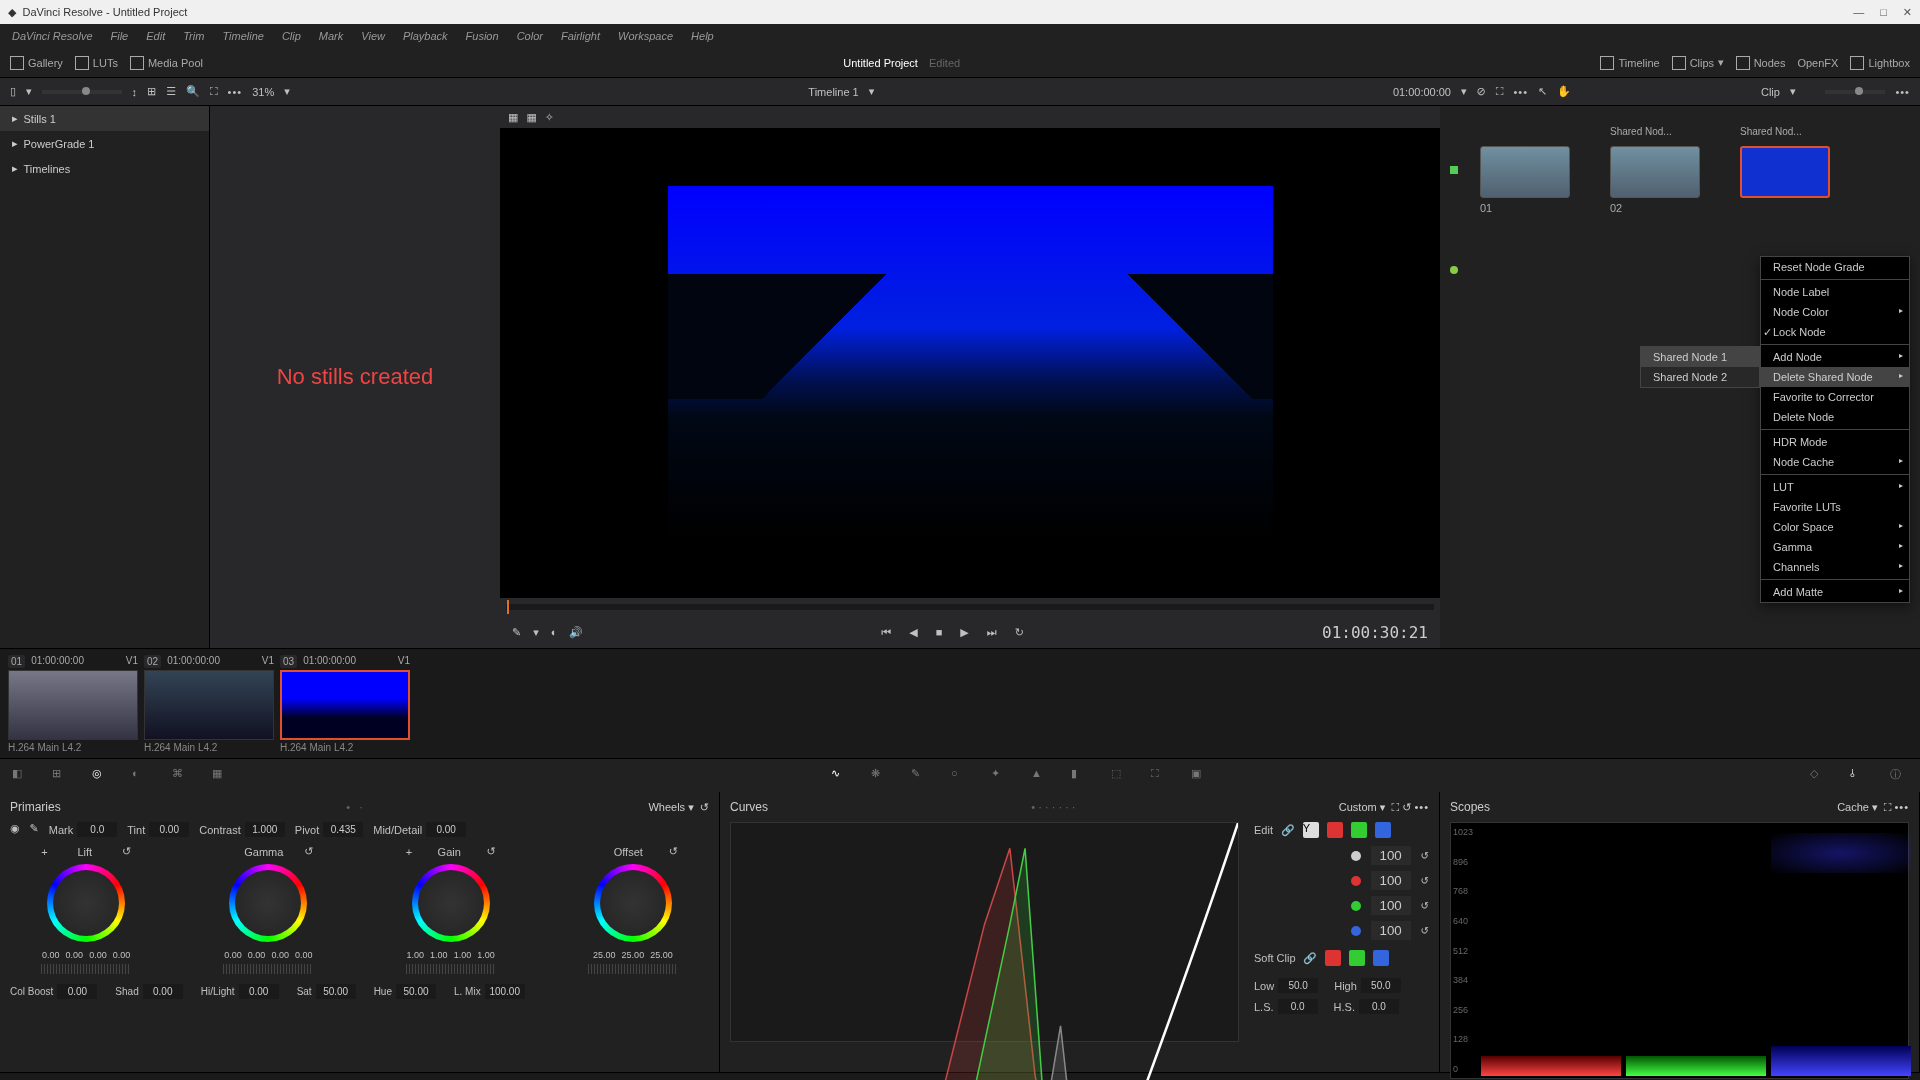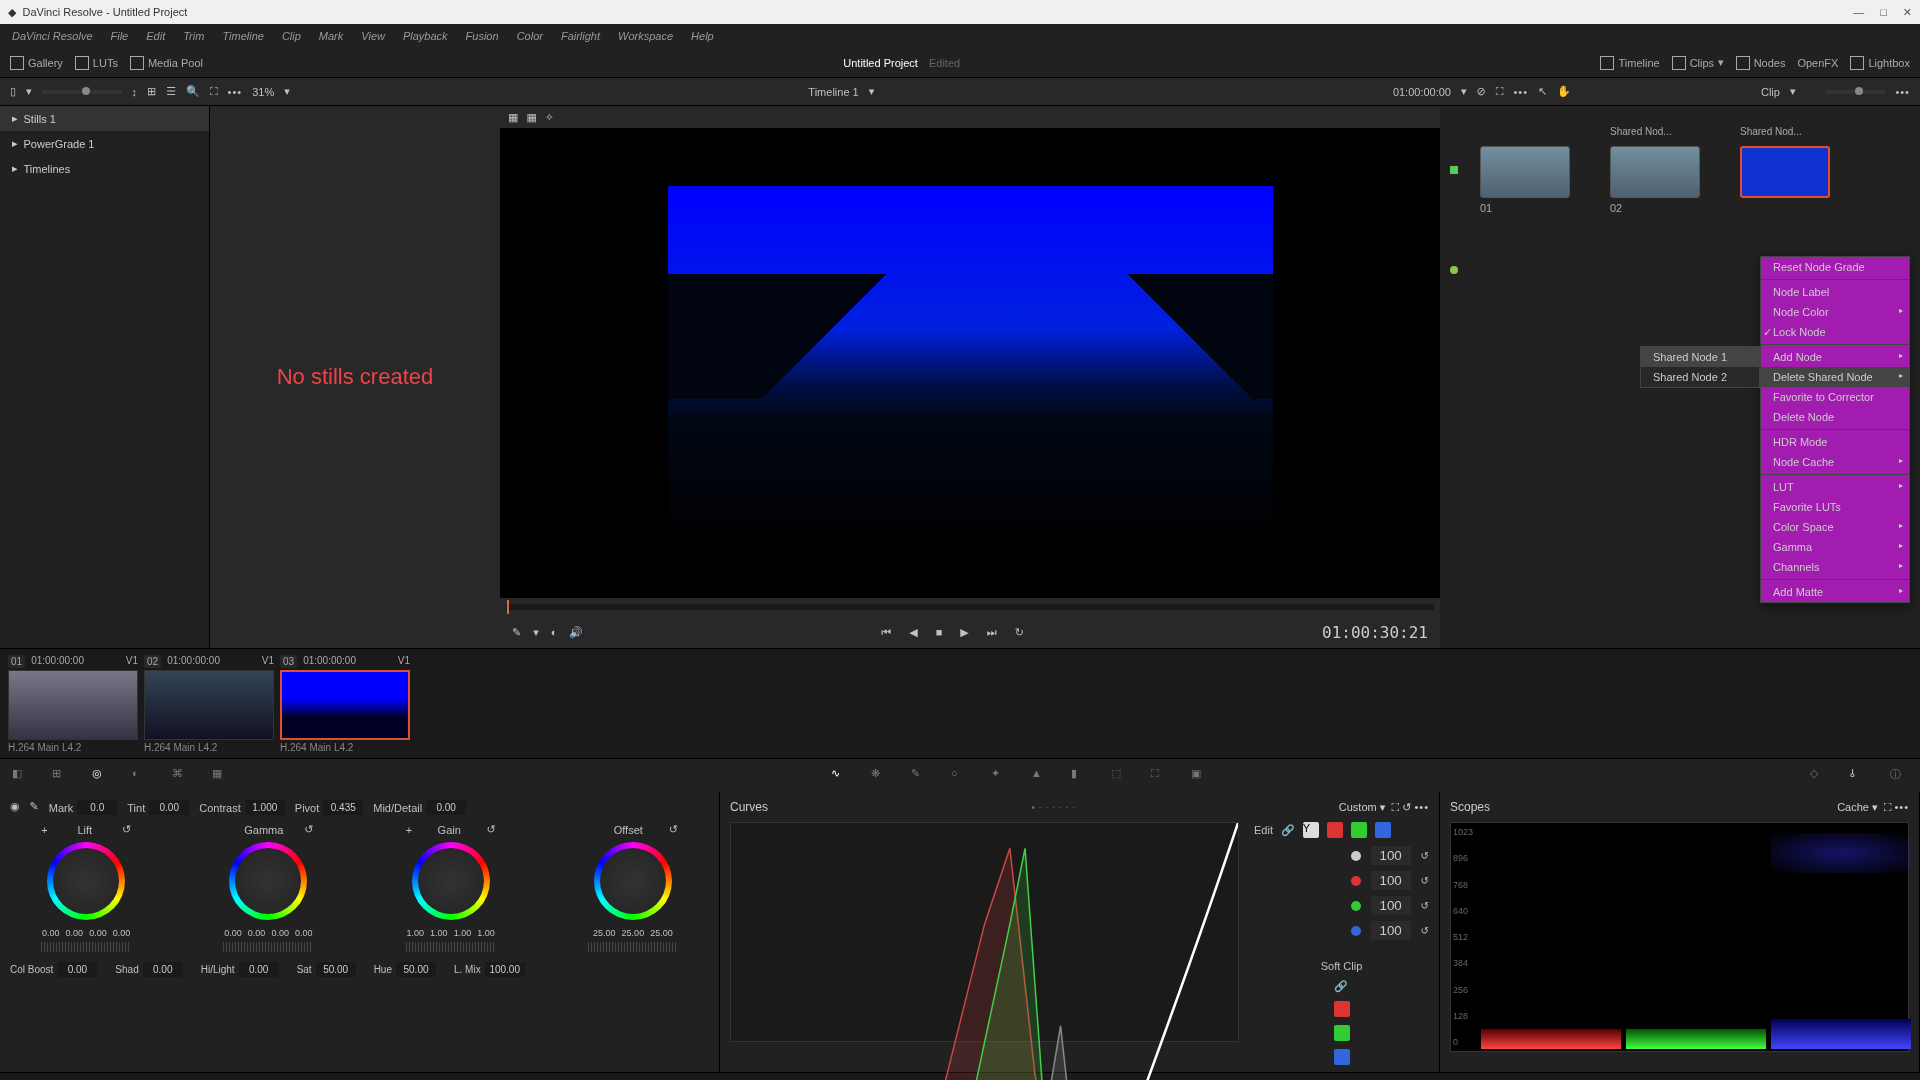--- a/index.html
+++ b/index.html
@@ -46,21 +46,21 @@
 
 .node-panel { width: 480px; background: #212121; position: relative; }
 .node-graph { position: relative; height: 100%; padding: 40px 20px; }
 .node-box { position: absolute; width: 90px; }
 .node-thumb { width: 90px; height: 52px; background: linear-gradient(#7090a0, #506070); border: 1px solid #555; border-radius: 3px; }
 .node-thumb.blue { background: #1030d0; }
 .node-label-top { position: absolute; top: -20px; left: 0; right: 0; font-size: 10px; color: #aaa; text-align: left; }
 .node-num { margin-top: 4px; color: #aaa; }
 
 
-.context-menu { position: absolute; right: 10px; top: 150px; background: #a21caf; border: 1px solid #444; width: 150px; z-index: 100; box-shadow: 0 4px 12px rgba(0,0,0,0.5); }
+.context-menu { position: absolute; right: 10px; top: 150px; background: #000000; border: 1px solid #444; width: 150px; z-index: 100; box-shadow: 0 4px 12px rgba(0,0,0,0.5); }
 .ctx-item { padding: 4px 12px; color: #ccc; font-size: 11px; position: relative; }
 .ctx-item.highlight { background: #444; }
 .ctx-item.checked::before { content: "✓"; position: absolute; left: 2px; }
 .ctx-item.sub::after { content: "▸"; position: absolute; right: 6px; font-size: 8px; }
 .ctx-sep { height: 1px; background: #444; margin: 2px 0; }
 .sub-menu { position: absolute; right: 160px; top: 240px; background: #282828; border: 1px solid #444; width: 120px; z-index: 101; }
 
 
 .clip-strip { height: 110px; background: #1a1a1a; padding: 6px 8px; display: flex; gap: 6px; border-top: 1px solid #000; }
 .clip { width: 130px; }
@@ -102,21 +102,21 @@
 .curve-edit-row { display: flex; align-items: center; gap: 8px; margin-bottom: 8px; }
 .ch-btn { width: 16px; height: 16px; border-radius: 2px; display: inline-block; }
 .ch-y { background: #ddd; color:#000; }
 .ch-r { background: #d33; }
 .ch-g { background: #3c3; }
 .ch-b { background: #36d; }
 .curve-val { display: flex; align-items: center; justify-content: flex-end; gap: 10px; margin-bottom: 6px; font-size: 10px; }
 .curve-val input { background: #2a2a2a; border: none; color: #ccc; width: 40px; text-align: center; padding: 2px; }
 
 .scopes { flex: 1; }
-.scope-canvas { height: 230px; background: #000; border: 1px solid #333; position: relative; }
+.scope-canvas { height: 257px; background: #000; border: 1px solid #333; position: relative; }
 .scope-axis { position: absolute; left: 2px; top: 0; bottom: 0; display: flex; flex-direction: column; justify-content: space-between; font-size: 9px; color: #666; padding: 4px 0; }
 .parade-r { position: absolute; bottom: 2px; left: 30px; width: 140px; height: 20px; background: linear-gradient(#500, #f44); }
 .parade-g { position: absolute; bottom: 2px; left: 175px; width: 140px; height: 20px; background: linear-gradient(#050, #4f4); }
 .parade-b { position: absolute; bottom: 2px; left: 320px; width: 140px; height: 30px; background: linear-gradient(#005, #44f); }
 .parade-b-high { position: absolute; top: 10px; left: 320px; width: 140px; height: 40px; background: radial-gradient(#22a, transparent); opacity: 0.6; }
 
 
 .footer { height: 32px; background: #1a1a1a; display: flex; align-items: center; padding: 0 12px; justify-content: space-between; border-top: 1px solid #000;}
 
 .icon-box { width: 14px; height: 14px; border: 1px solid currentColor; display: inline-block; }
@@ -386,20 +386,25 @@
   <div class="palette-icons">
     <span class="palette-icon">◇</span>
     <span class="palette-icon active">⫰</span>
     <span class="palette-icon">ⓘ</span>
   </div>
 </div>
 
 <div class="lower">
 
   <div class="panel primaries">
+    <div class="panel-header">
+      <span class="panel-title">Primaries</span>
+      <span style="color:#666;">• &nbsp; ·</span>
+      <div><span>Wheels</span> ▾ &nbsp;<span>↺</span></div>
+    </div>
     <div style="display:flex; gap:10px; margin-bottom:8px;">
       <span>◉</span>
       <span>✎</span>
       <div class="param">
           <span>Mark</span>
           <input value="0.0" style="">
         </div>
       <div class="param">
           <span>Tint</span>
           <input value="0.00" style="">
@@ -550,21 +555,21 @@
       <div class="curve-val">
           <span style="width:10px;height:10px;background:#3c3;border-radius:50%;"></span>
           <input value="100" style="">
           <span>↺</span>
         </div>
       <div class="curve-val">
           <span style="width:10px;height:10px;background:#36d;border-radius:50%;"></span>
           <input value="100" style="">
           <span>↺</span>
         </div>
-      <div class="curve-edit-row" style="margin-top:20px;flex-direction:column;">
+      <div class="curve-edit-row" style="margin-top:10px;">
         <span>Soft Clip</span>
         <span>🔗</span>
         <span class="ch-btn ch-r"></span>
         <span class="ch-btn ch-g"></span>
         <span class="ch-btn ch-b"></span>
       </div>
       <div style="display:flex; gap:16px; margin-top:12px;">
         <div class="param">
             <span>Low</span>
             <input value="50.0" style="">

